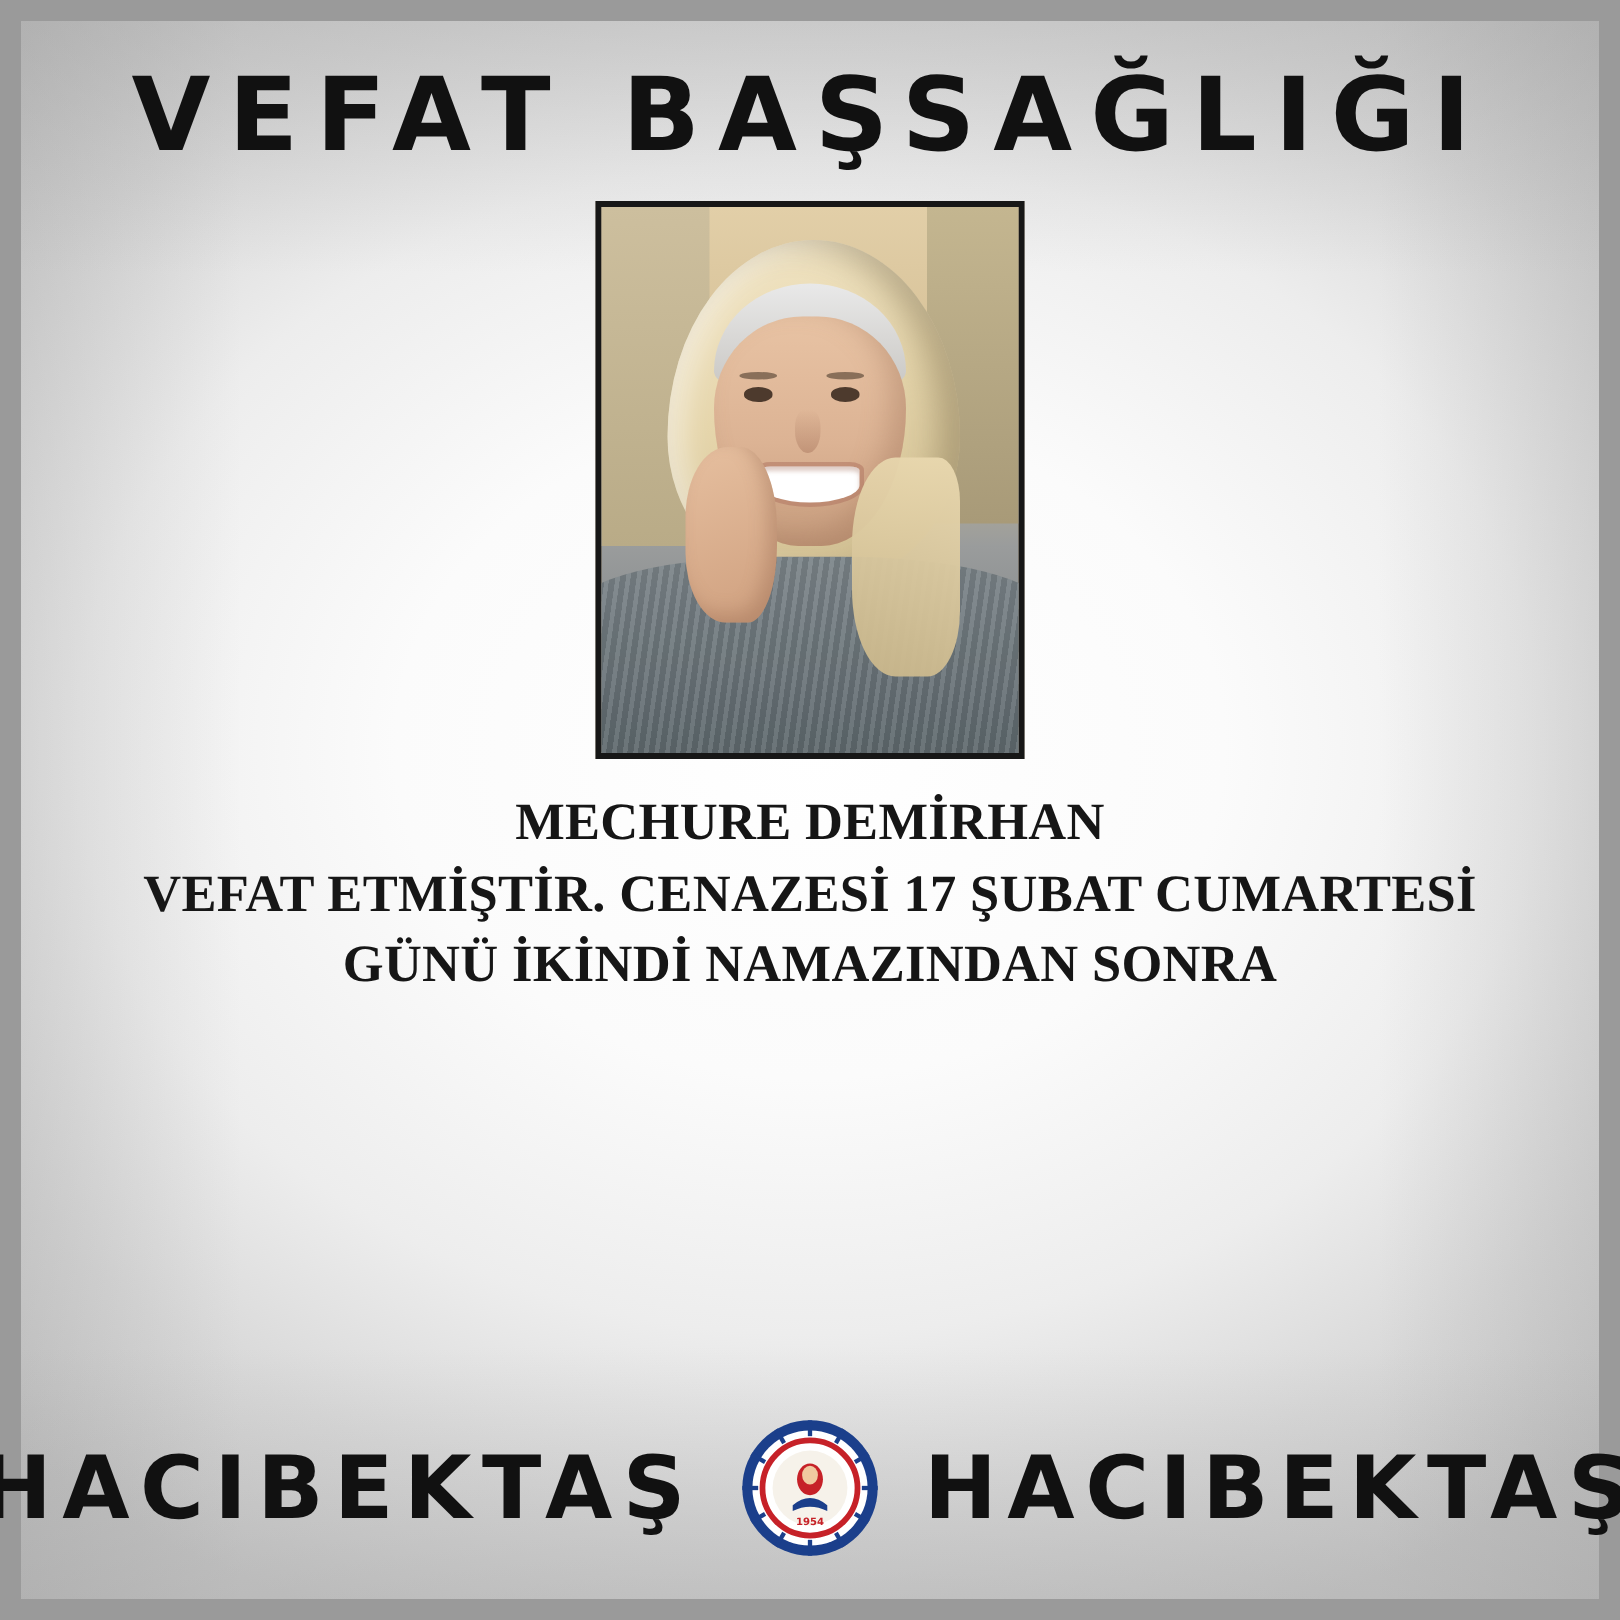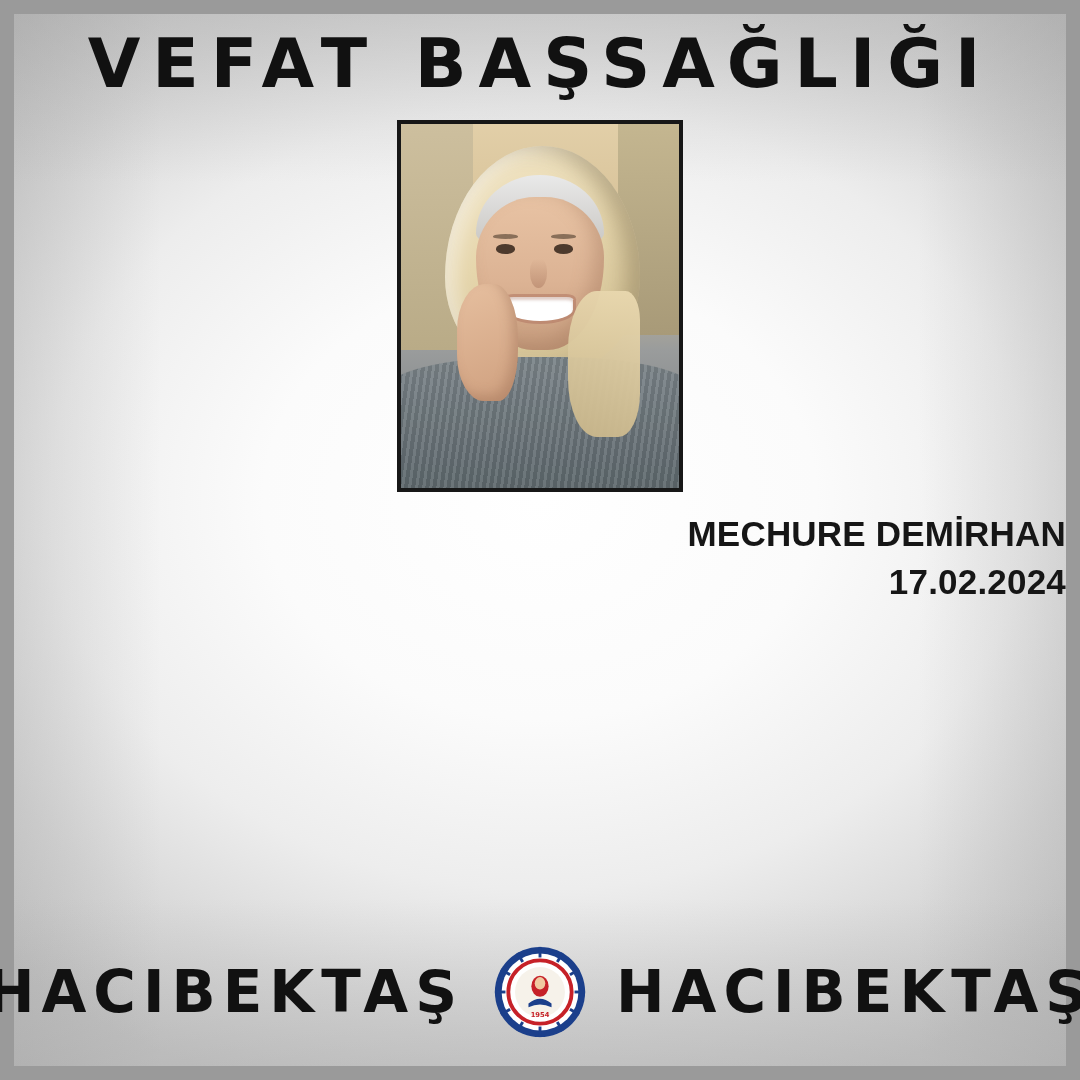--- a/index.html
+++ b/index.html
@@ -32,21 +32,21 @@
     position: absolute;
     inset: 0;
     background:
       linear-gradient(180deg, rgba(150,150,150,0.28) 0%, rgba(255,255,255,0) 16%, rgba(255,255,255,0) 84%, rgba(150,150,150,0.28) 100%),
       linear-gradient(90deg, rgba(150,150,150,0.25) 0%, rgba(255,255,255,0) 14%, rgba(255,255,255,0) 86%, rgba(150,150,150,0.25) 100%);
     pointer-events: none;
   }
 
   .headline {
     position: relative;
-    margin-top: 16px;
+    margin-top: 30px;
     font-family: "DejaVu Sans", sans-serif;
     font-weight: 700;
     font-size: 68px;
     letter-spacing: 12px;
     color: #111111;
     text-align: center;
     line-height: 1;
     white-space: nowrap;
   }
 
@@ -134,23 +134,23 @@
     position: absolute; right: 14%; top: 46%; width: 26%; height: 40%;
     background: linear-gradient(200deg, #ead9b0, #c9b68a);
     border-radius: 40% 20% 30% 40%;
     opacity: .95;
   }
 
   .body-text {
     position: relative;
     margin-top: 18px;
     width: 100%;
-    text-align: right;
+    text-align: center;
     color: #161616;
-    font-family: Liberation Sans, sans-serif;
+    font-family: Liberation Serif, serif;
     font-weight: 700;
     font-size: 35px;
     line-height: 1.36;
     letter-spacing: 0.2px;
   }
   .body-text .line { display: block; white-space: nowrap; }
 
   .footer {
     position: absolute;
     left: 0; right: 0;
@@ -196,21 +196,22 @@
       <div class="p-nose"></div>
       <div class="p-smile"></div>
       <div class="p-sweater"></div>
       <div class="p-scarf-drape"></div>
       <div class="p-hand"></div>
     </div>
   </div>
 
   <div class="body-text">
     <span class="line">MECHURE DEMİRHAN</span>
-    <span class="line">17.02.2024</span>
+    <span class="line">VEFAT ETMİŞTİR. CENAZESİ 17 ŞUBAT CUMARTESİ</span>
+    <span class="line">GÜNÜ İKİNDİ NAMAZINDAN SONRA</span>
   </div>
 
   <div class="footer">
     <div class="footer-word">HACIBEKTAŞ</div>
 
     <svg class="logo" viewBox="0 0 100 100" aria-hidden="true">
       <g>
 
         <g fill="#1b3f8b">
           <circle cx="50" cy="50" r="47" fill="#1b3f8b"></circle>

